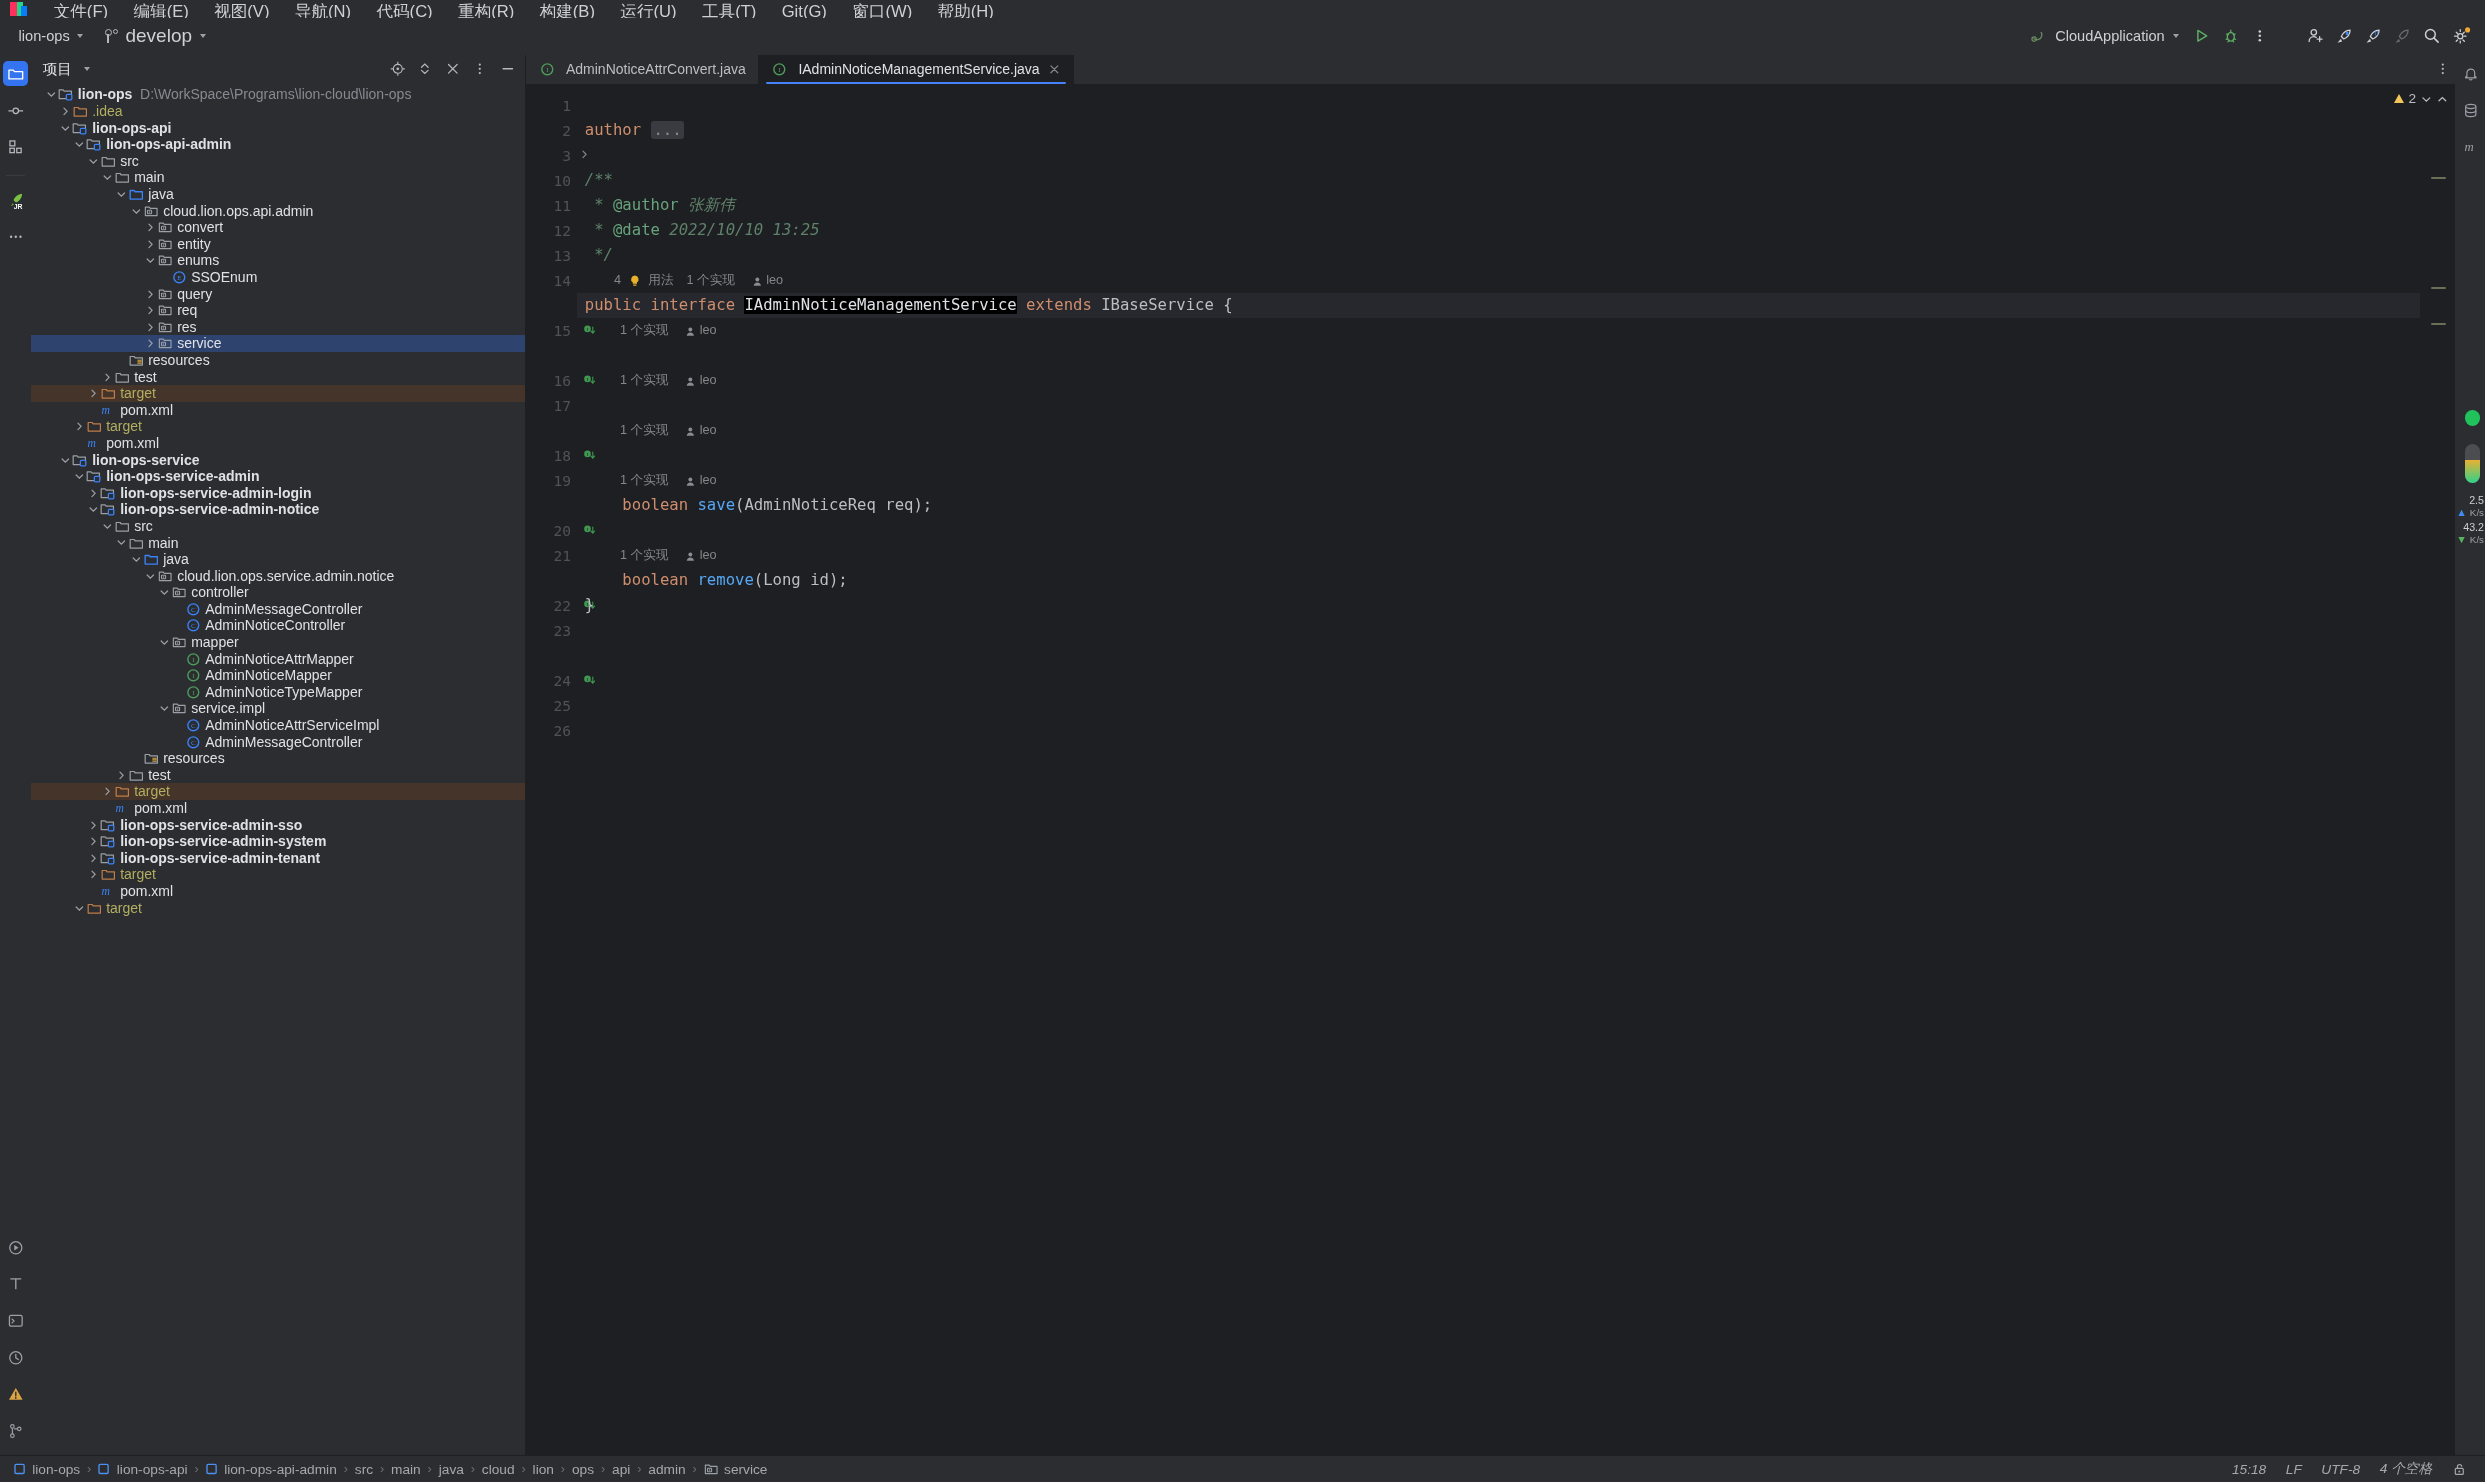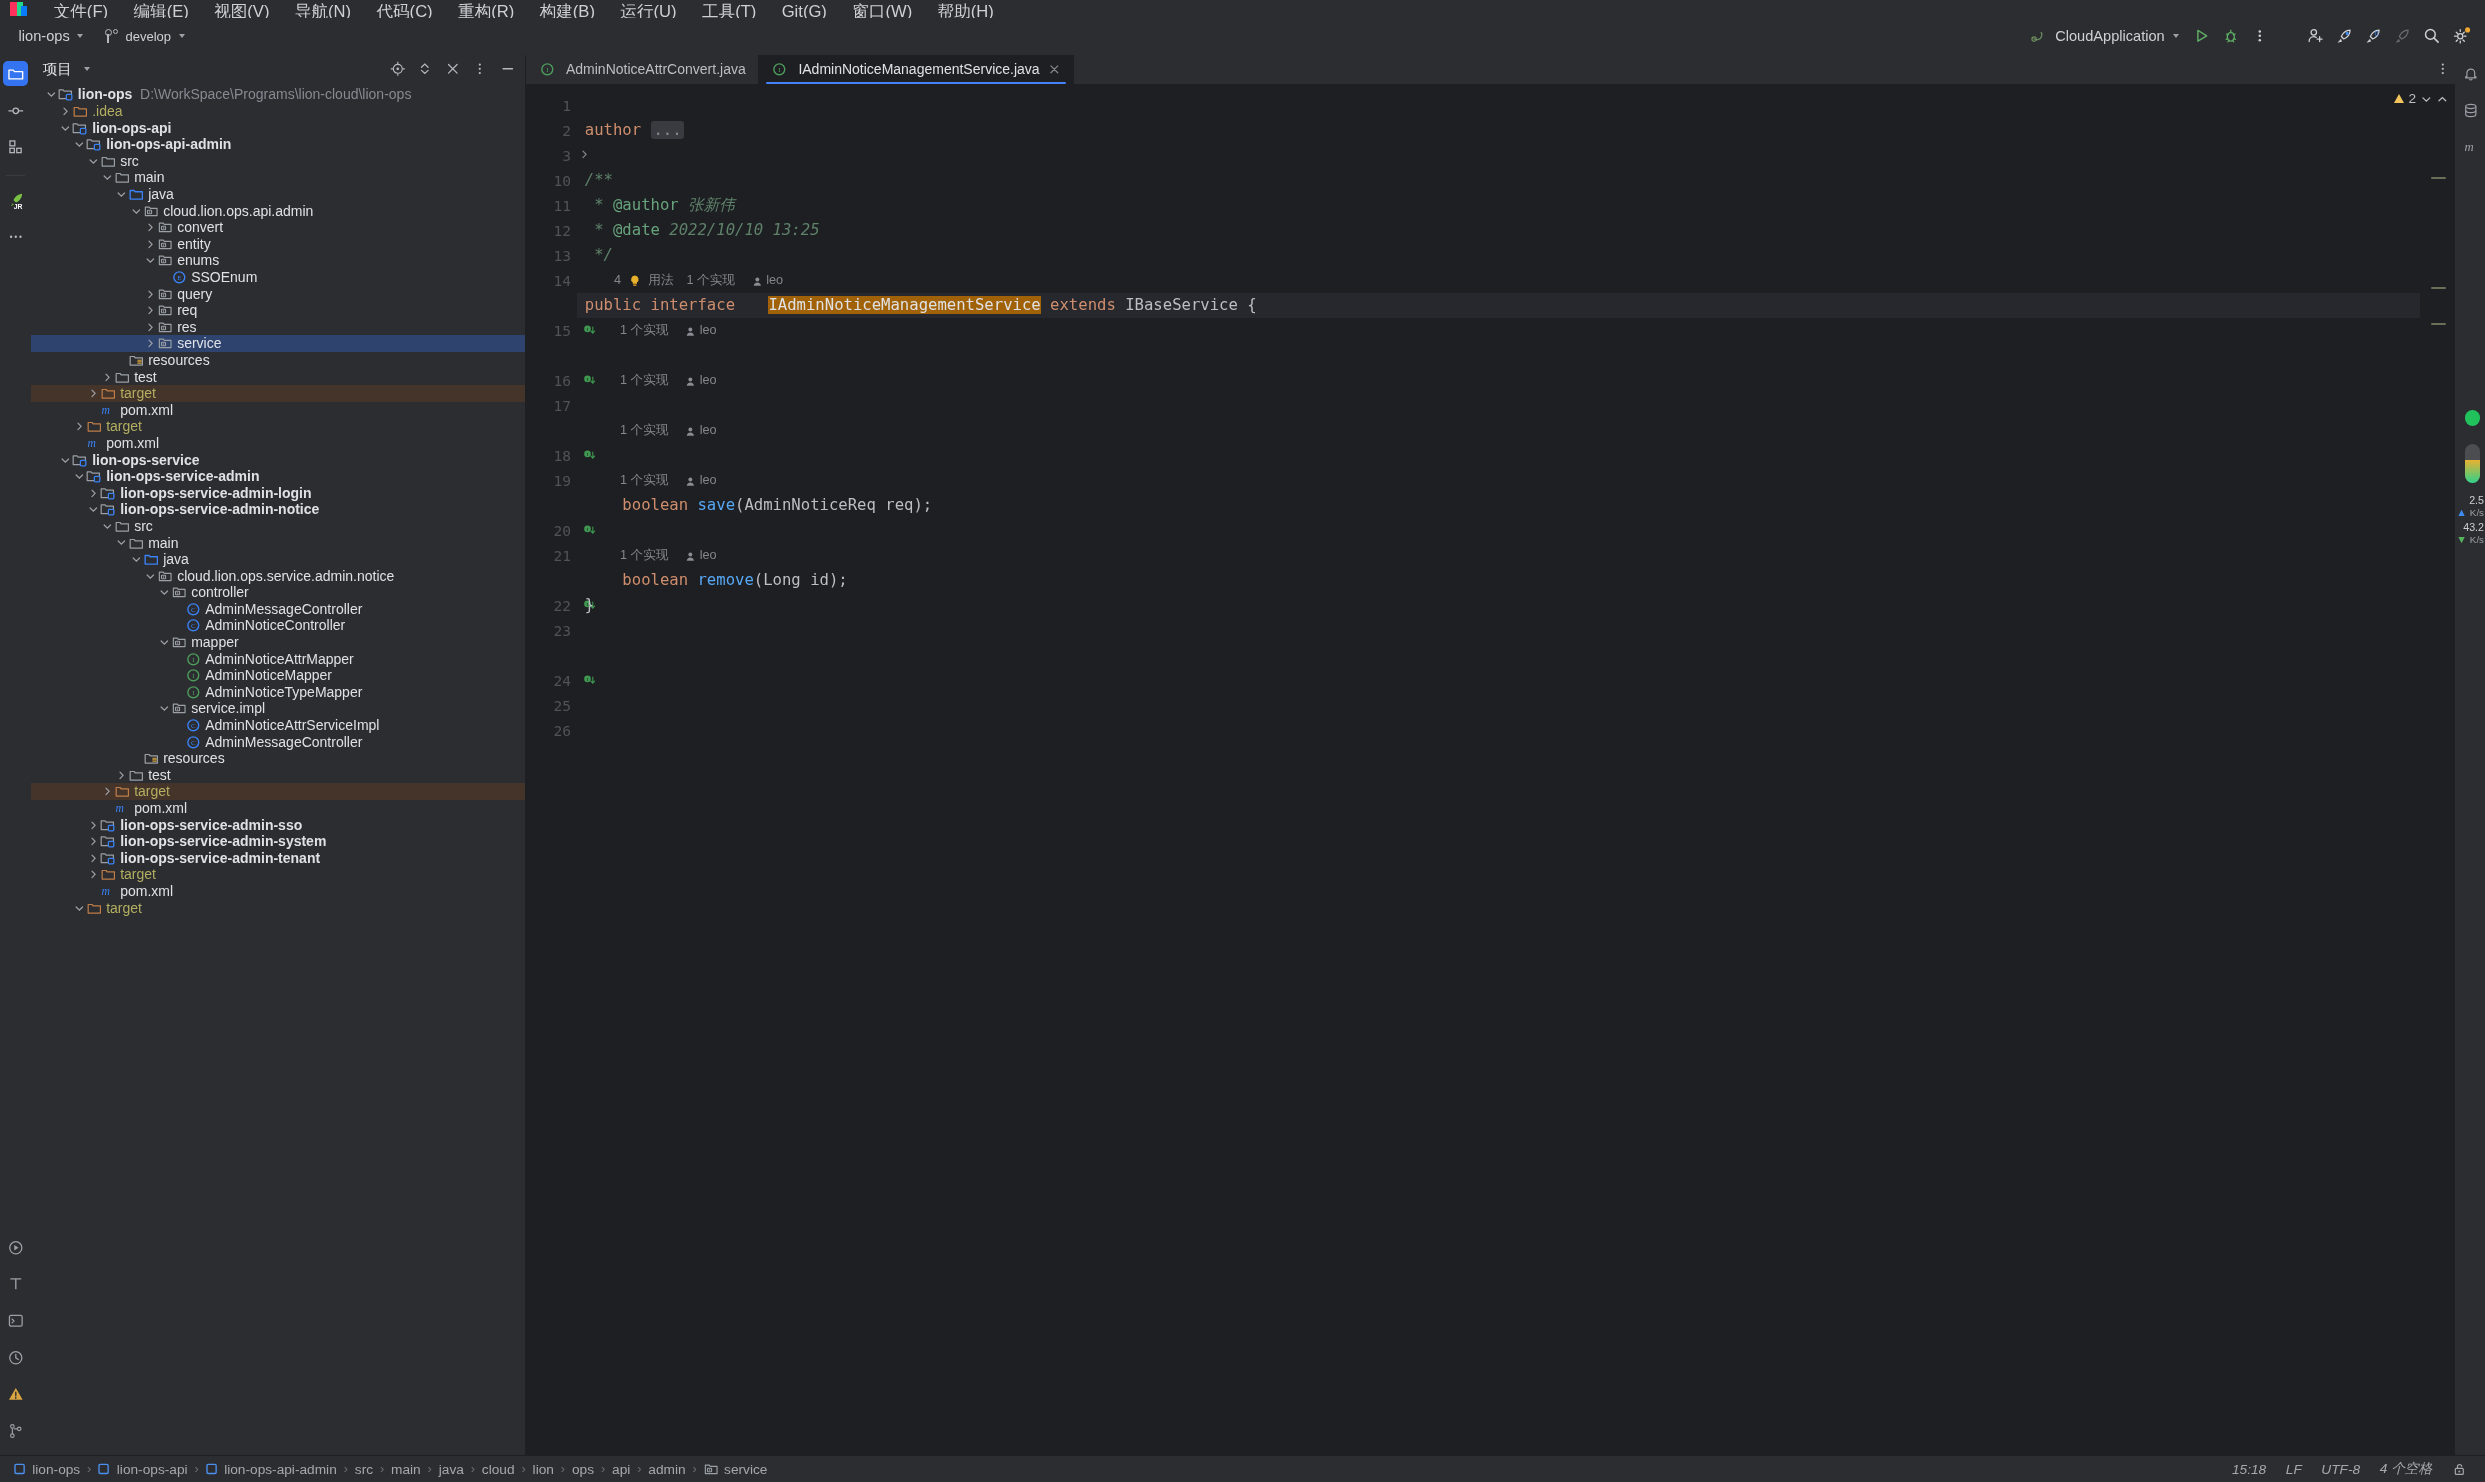--- a/index.html
+++ b/index.html
@@ -33,21 +33,21 @@
   .toolbar {
     height: 37px; background: #2b2d30; display: flex; align-items: center;
     padding: 0 9.8px; flex: 0 0 37px; position: relative;
   }
   .tb-left { display: flex; align-items: center; gap: 3.9px; }
   .proj-chip {
     display:flex; align-items:center; gap:6.8px; padding: 2.9px 8.8px;
     font-size: 14.6px; color: #ced0d6; border-radius: 4.9px; cursor: default;
   }
   .chev { width: 0;height:0;border-left:3.9px solid transparent;border-right:3.9px solid transparent;border-top:4.9px solid #9da0a8; }
-  .branch-chip { display:flex; align-items:center; gap:7.8px; padding: 2.9px 8.8px; font-size:13px; color:#ced0d6; border-radius:4.9px;}
+  .branch-chip { display:flex; align-items:center; gap:7.8px; padding: 2.9px 8.8px; font-size:19px; color:#ced0d6; border-radius:4.9px;}
   .vcs-ico { width:13.7px; height:15.6px; position:relative; }
   .vcs-ico::before { content:''; position:absolute; left:1px; top:1px; width:4.9px;height:4.9px;border:1.5px solid #b4b8bf;border-radius:50%;}
   .vcs-ico::after { content:''; position:absolute; left:3.1px; top:5.9px; width:1.6px;height:8.8px;background:#b4b8bf;}
   .vcs-dot { position:absolute; right:0px; top:1px; width:4.9px;height:4.9px;border:1.5px solid #b4b8bf;border-radius:50%;}
 
   .tb-right { position:absolute; right: 11.7px; top:0; height:37px; display:flex; align-items:center; gap: 2px;}
   .run-cfg { display:flex; align-items:center; gap:7.8px; padding: 2.9px 7.8px; font-size:14.6px; color:#ced0d6; border-radius:4.9px;}
   .tb-btn { width: 27px; height: 27px; display:flex;align-items:center;justify-content:center;border-radius:4.9px; }
   .gap16 { width: 25px; }
 
@@ -98,21 +98,21 @@
   .gmark { position:absolute; right:-19.5px; top:5.9px; width:13.7px;height:13.7px; }
   .codecol { flex:1 1 auto; padding-top:9.8px; position:relative; min-width:0; overflow:hidden;}
   .cline { height:25px; line-height:25px; font-family:"DejaVu Sans Mono", monospace; font-size:15.6px; white-space:pre; padding-left:7.8px;}
   .hint { height:25px; line-height:25px; font-size:12.7px; color:#848689; padding-left:37px; display:flex; align-items:center; gap:6.8px;}
   .hint .bulb{display:inline-block;}
   .kw { color:#cf8e6d; }
   .cmt-i { color:#5f826b; font-style:italic;}
   .doc-tag { color:#67a37c; }
   .fn { color:#56a8f5; }
   .ident { color:#bcbec4; }
-  .idhl { background:#a16207;margin-left:24px; }
+  .idhl { background:#000000; }
   .fold { color:#868a91; background:#393b40; border-radius:2.9px; padding:0 2.9px;}
   .warn-squiggle { border-bottom: 2px dotted #b89a5a; }
 
   
   .edright { width: 35px; flex:0 0 35px; background:#1e1f22; position:relative; }
   .insp-top { position:absolute; top:7.8px; right:7.8px; display:flex;align-items:center;gap:4.9px;font-size:13.7px;color:#bcbec4;}
   .tri-warn { width:0;height:0;border-left:5.9px solid transparent;border-right:5.9px solid transparent;border-bottom:9.8px solid #f2c55c;}
   .markmini { position:absolute; right:8.8px; width:15.6px;height:2px;background:#6b6f57;border-radius:1px;}
 
   

